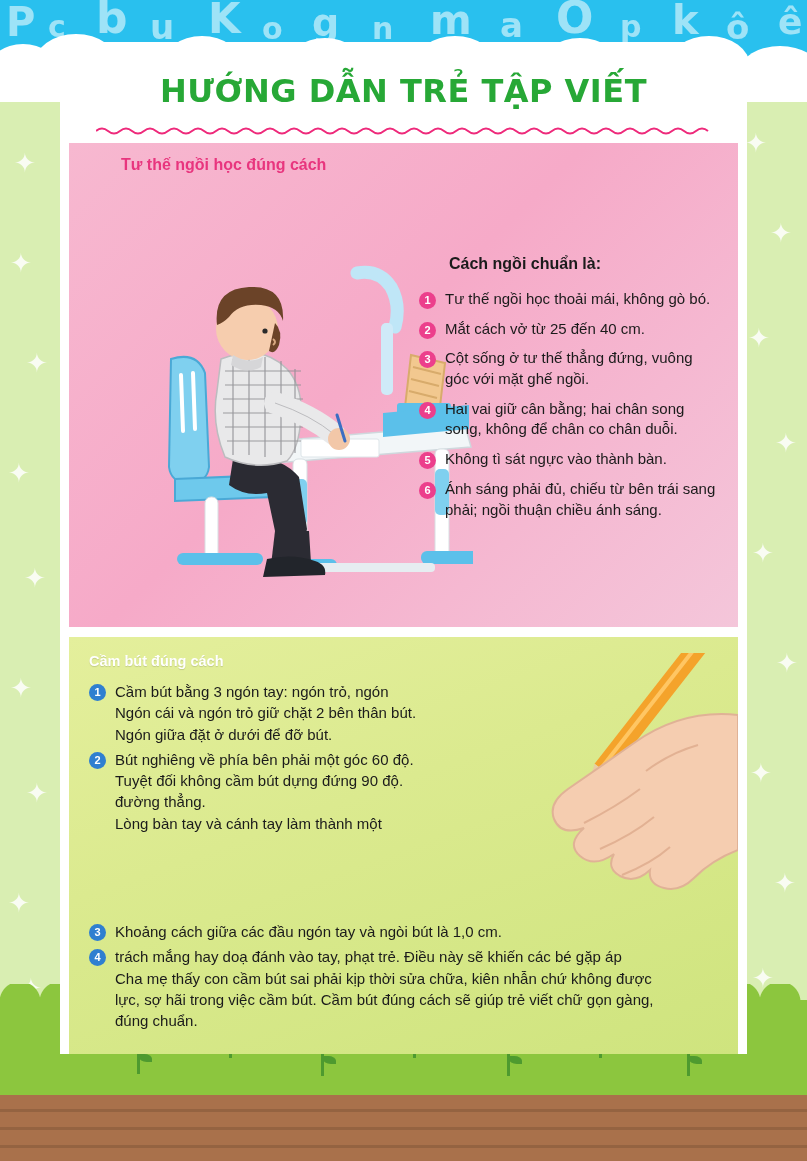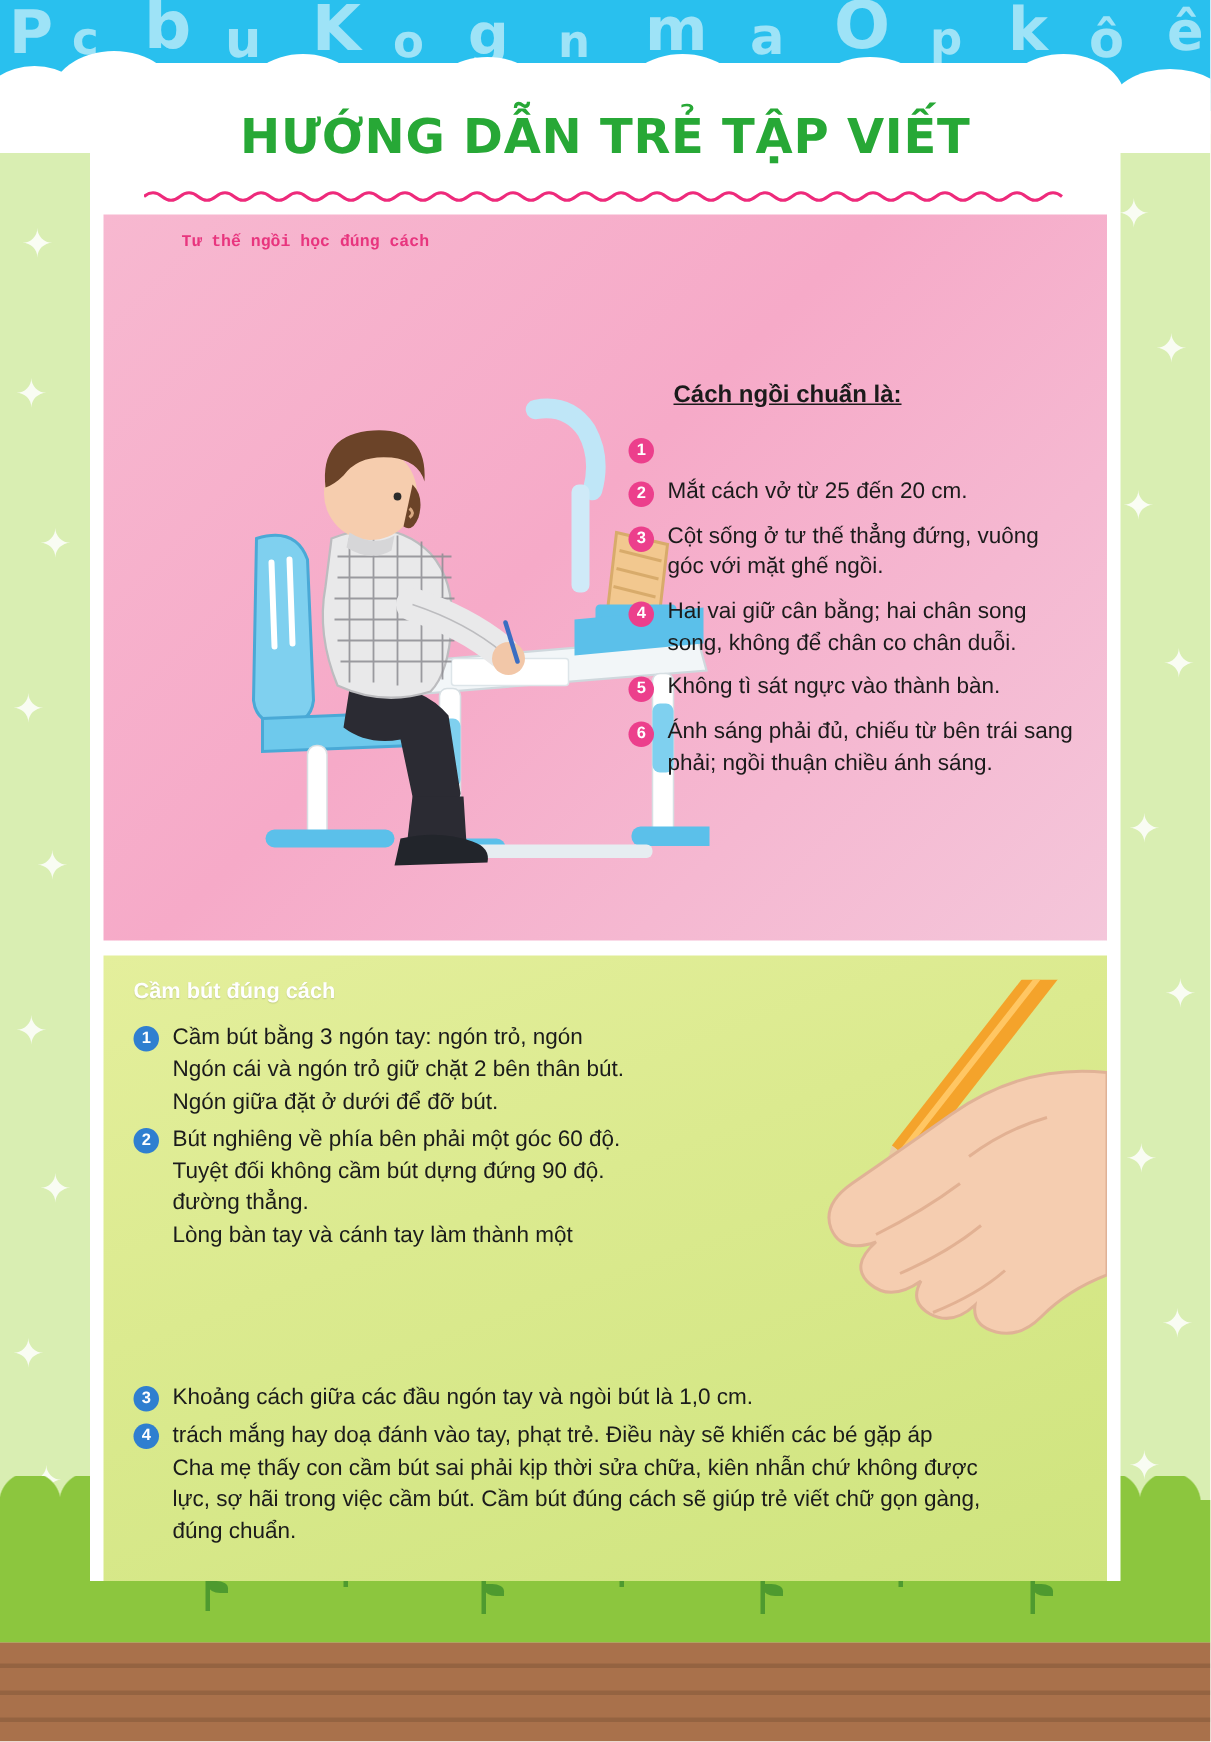--- a/index.html
+++ b/index.html
@@ -136,22 +136,21 @@
   
   .panel-pink {
     position: absolute; left: 9px; top: 101px; width: 669px; height: 484px;
     background: linear-gradient(135deg, #f7b8d0 0%, #f6aac8 45%, #f4c6da 100%);
     overflow: hidden;
   }
   .sub-heading {
     position: absolute;
     color: #e8357e;
     font-weight: bold;
-    font-size: 11px;
-    font-family: Liberation Mono, monospace;
+    font-size: 16px;
   }
   .para {
     position: absolute;
     color: #333333;
     font-size: 15px;
     line-height: 1.45;
   }
   .right-head {
     position: absolute;
     color: #1b1b1b;
@@ -419,29 +418,30 @@
         <circle cx="122" cy="66" r="31" fill="#f6cdae"></circle>
         <path d="M92 62 q-4 -36 32 -38 q36 -2 34 34 q-4 -14 -22 -16 q-22 -2 -32 12 q-6 6 -12 8 z" fill="#6b4328"></path>
         <path d="M150 60 q8 8 4 22 q-4 10 -10 6" fill="#6b4328"></path>
         <circle cx="140" cy="68" r="2.6" fill="#2b2b2b"></circle>
         <path d="M148 76 q4 3 0 6" stroke="#d9a982" stroke-width="2" fill="none"></path>
 
         <path d="M108 92 q16 10 30 2 l-2 10 q-14 8 -30 -2 z" fill="#d6d6d8"></path>
       </svg>
     </div>
 
-    <div class="right-head" style="left:380px; top:112px;text-decoration:underline;">Cách ngồi chuẩn là:</div>
+    <div class="right-head" style="left:380px; top:112px;">Cách ngồi chuẩn là:</div>
 
     <ol class="steps" style="left:350px; top:146px; width:300px;">
       <li>
         <span class="num num-pink">1</span>
+        <span>Tư thế ngồi học thoải mái, không gò bó.</span>
       </li>
       <li>
         <span class="num num-pink">2</span>
-        <span>Mắt cách vở từ 25 đến 20 cm.</span>
+        <span>Mắt cách vở từ 25 đến 40 cm.</span>
       </li>
       <li>
         <span class="num num-pink">3</span>
         <span>Cột sống ở tư thế thẳng đứng, vuông góc với mặt ghế ngồi.</span>
       </li>
       <li>
         <span class="num num-pink">4</span>
         <span>Hai vai giữ cân bằng; hai chân song song, không để chân co chân duỗi.</span>
       </li>
       <li>

